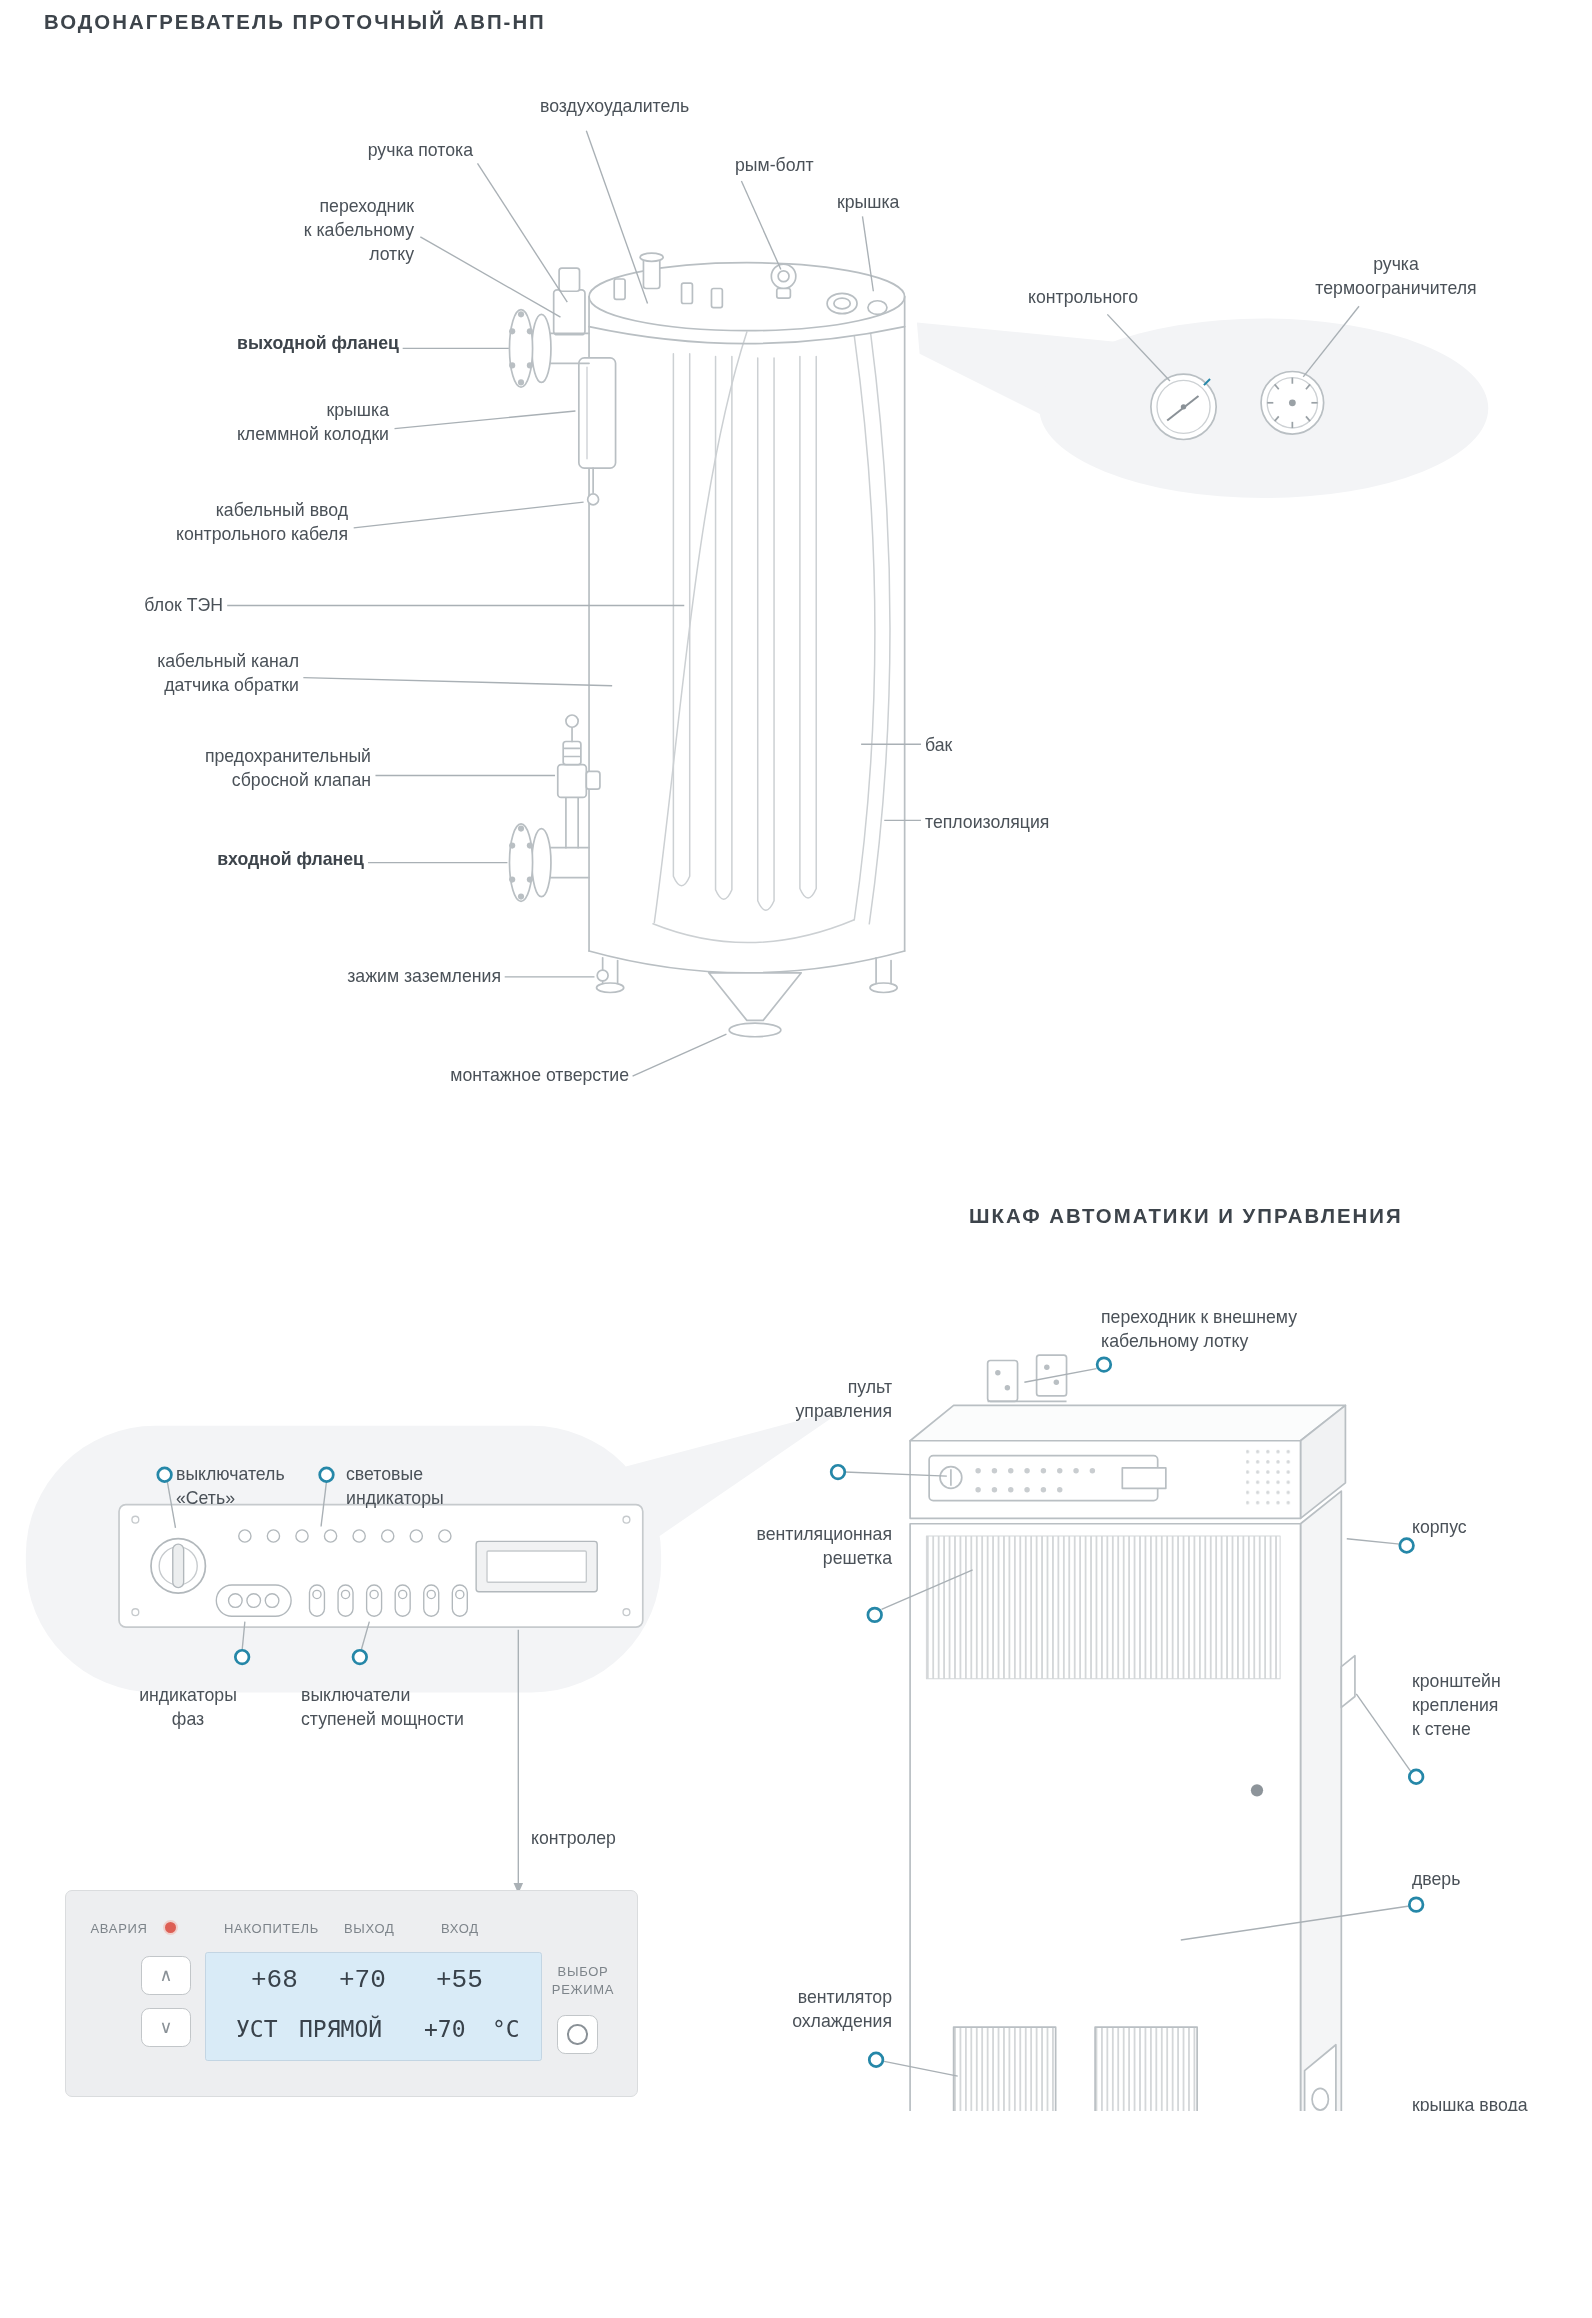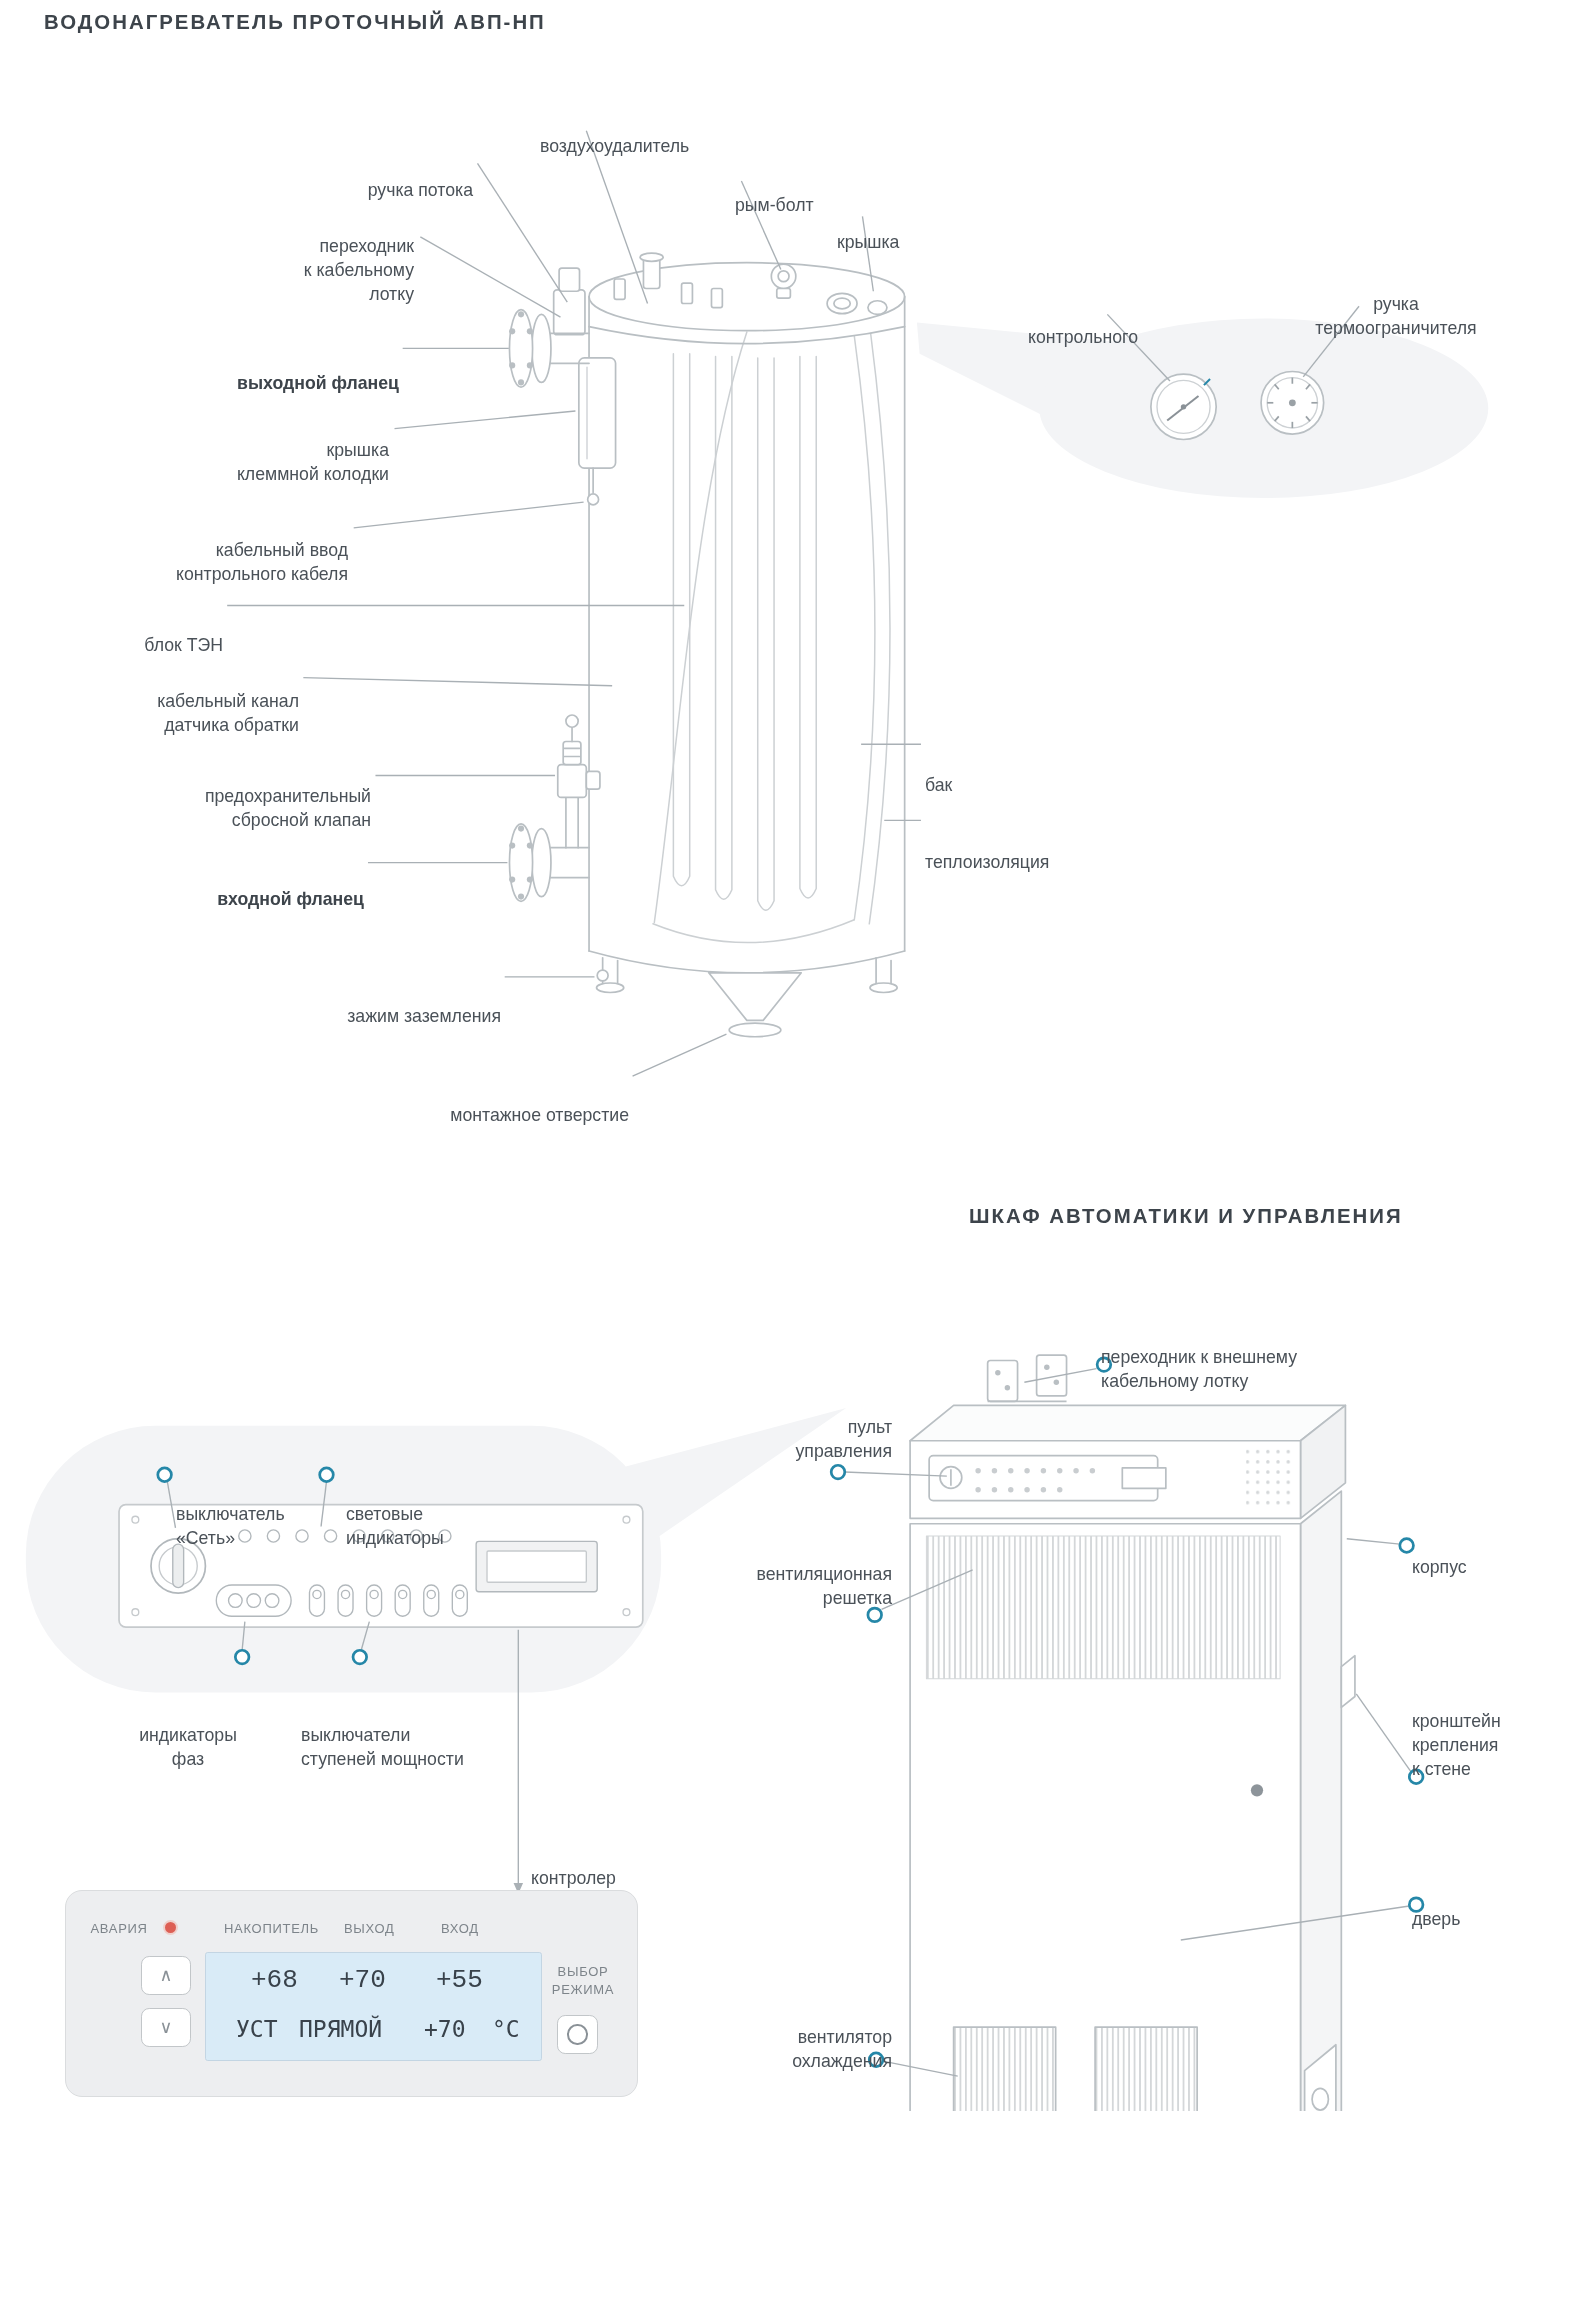--- a/index.html
+++ b/index.html
@@ -1,25 +1,25 @@
 <!DOCTYPE html>
 <html style="font-size:11px"><head>
 <meta charset="utf-8">
 <style>
   html,body{margin:0;padding:0;background:#ffffff;}
   .page{position:relative;width:1593px;height:2111px;background:#ffffff;
         font-family:"Liberation Sans",sans-serif;overflow:hidden;color:#4a5158;}
   .art{position:absolute;left:0;top:0;z-index:0;}
   .title{position:absolute;z-index:2;font-size:20.4px;font-weight:700;letter-spacing:2px;color:#3d444b;white-space:pre-line;}
-  .lbl{position:absolute;z-index:2;font-size:17.7px;line-height:24px;color:#4a5158;white-space:pre-line;margin-top:40px;}
+  .lbl{position:absolute;z-index:2;font-size:17.7px;line-height:24px;color:#4a5158;white-space:pre-line;}
   .lbl.rt{text-align:right;}
   .lbl.b{font-weight:700;color:#3d444b;}
   .lbl.ctr{text-align:center;}
   
-  .ctrl{position:absolute;z-index:2;background:#edeef0;border:1.4px solid #dadcde;border-radius:17px;}
+  .ctrl{position:absolute;z-index:2;background:#edeef0;border:1.4px solid #dadcde;border-radius:7px;}
   .cap{position:absolute;font-size:13px;letter-spacing:0.7px;color:#7d848a;white-space:pre-line;}
   .cap.ctr{text-align:center;}
   .btn{position:absolute;width:48px;height:37px;background:#ffffff;border:1.4px solid #c2c6c9;border-radius:8.2px;
        display:flex;align-items:center;justify-content:center;font-size:17.7px;color:#8a9197;}
   .disp{position:absolute;background:#d9ebf7;border:1.4px solid #c3d5e3;border-radius:2.7px;
         font-family:"DejaVu Sans Mono",monospace;color:#39424b;}
   .dv{position:absolute;font-size:26px;font-family:Liberation Mono, monospace;}
   .dv2{position:absolute;font-size:23px;}
   .mode-btn{position:absolute;width:39px;height:37px;background:#ffffff;border:1.4px solid #c2c6c9;border-radius:8.2px;
         display:flex;align-items:center;justify-content:center;}

